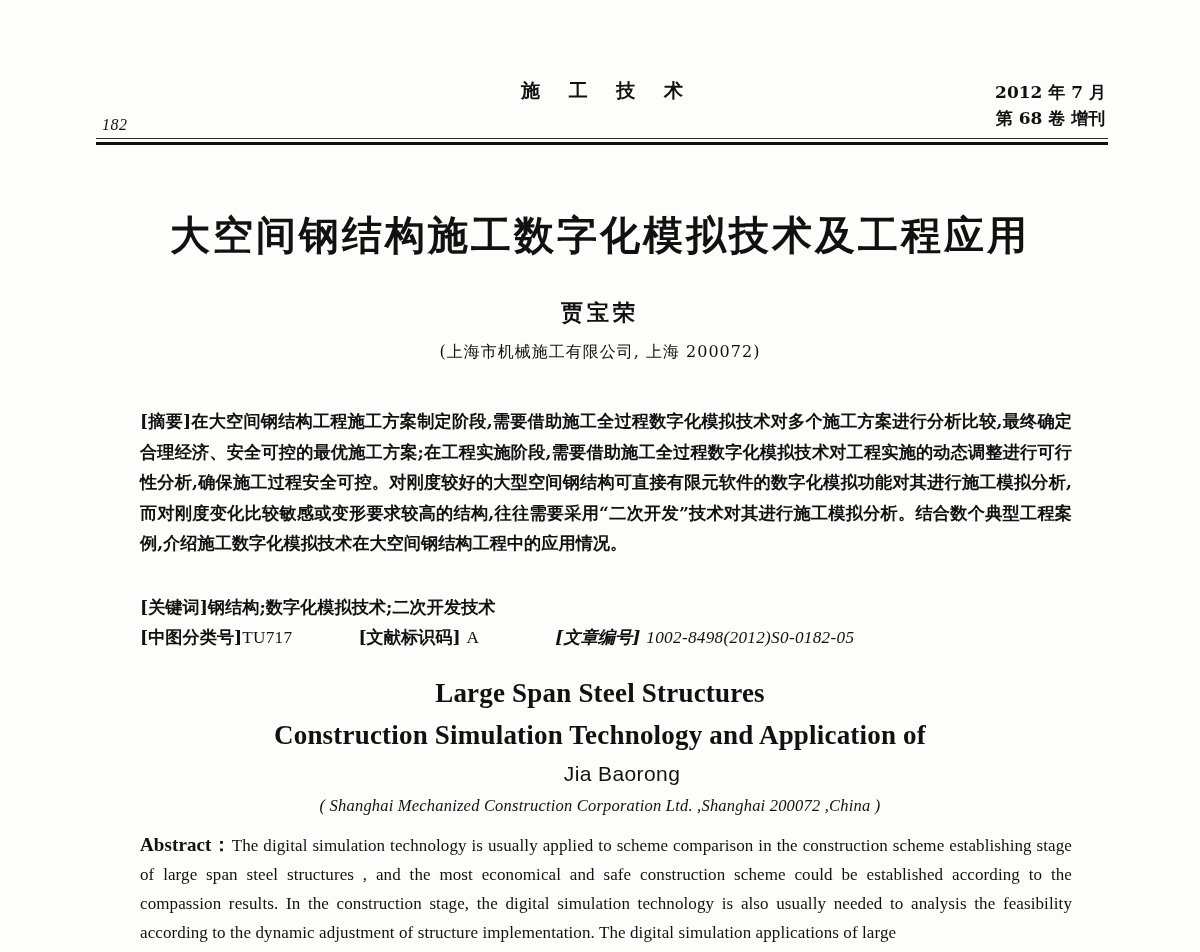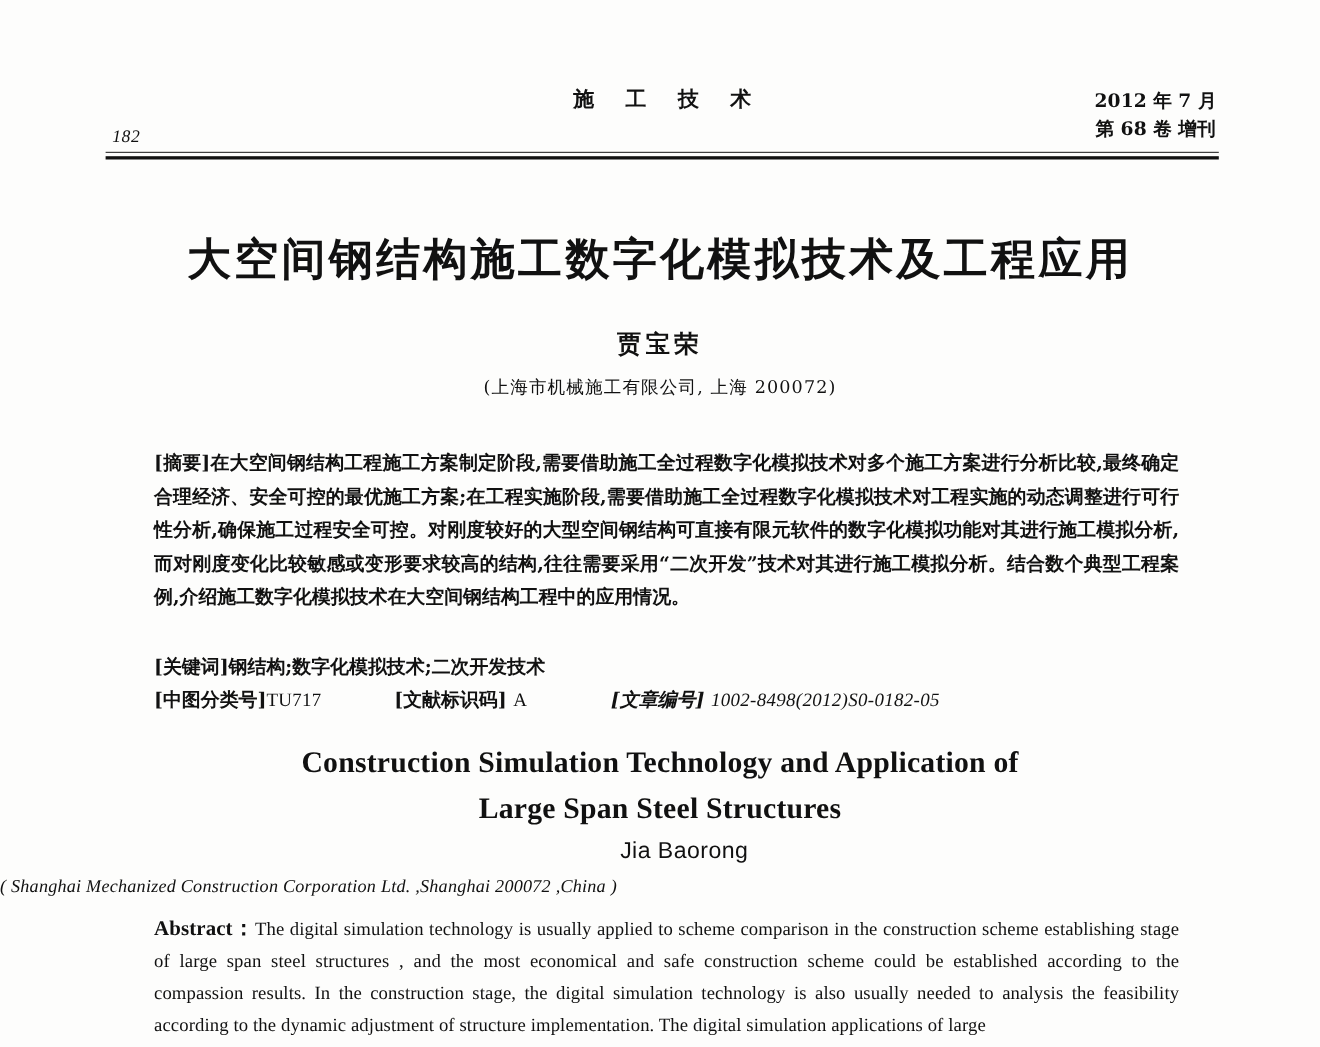--- a/index.html
+++ b/index.html
@@ -173,20 +173,21 @@
     font-family: "Liberation Sans", "DejaVu Sans", sans-serif;
     font-size: 21px;
     letter-spacing: .4px;
     padding-left: 44px;
   }
   .affil-en {
     position: absolute;
     left: 0;
     right: 0;
     top: 796px;
+    text-align: center;
     font-family: "Liberation Serif", "DejaVu Serif", serif;
     font-size: 16.5px;
     font-style: italic;
     letter-spacing: .2px;
   }
 
   
   .abstract-en {
     position: absolute;
     left: 140px;
@@ -237,22 +238,22 @@
 
   <div class="meta-cn keywords-cn">
     <span>[关键词]</span><span>钢结构;数字化模拟技术;二次开发技术</span>
   </div>
 
   <div class="meta-cn class-cn">
     <span class="seg-1"><span>[中图分类号]</span><span class="code-val">TU717</span></span><span class="seg-2"><span>[文献标识码]</span> <span class="code-val">A</span></span><span class="seg-3"><span>[文章编号]</span> <span class="code-val">1002-8498(2012)S0-0182-05</span></span>
   </div>
 
   <div class="title-en">
+    <div>Large Span Steel Structures</div>
     <div>Construction Simulation Technology and Application of</div>
-    <div>Large Span Steel Structures</div>
   </div>
   <div class="author-en">Jia Baorong</div>
   <div class="affil-en">( Shanghai Mechanized Construction Corporation Ltd. ,Shanghai   200072 ,China )</div>
 
   <div class="abstract-en">
     <span class="label">Abstract：</span><span>The digital simulation technology is usually applied to scheme comparison in the construction scheme establishing stage of large span steel structures , and the most economical and safe construction scheme could be established according to the compassion results.  In the construction stage, the digital simulation technology is also usually needed to analysis the feasibility according to the dynamic adjustment of structure implementation.  The digital simulation applications of large</span>
   </div>
 
 </div>
 

